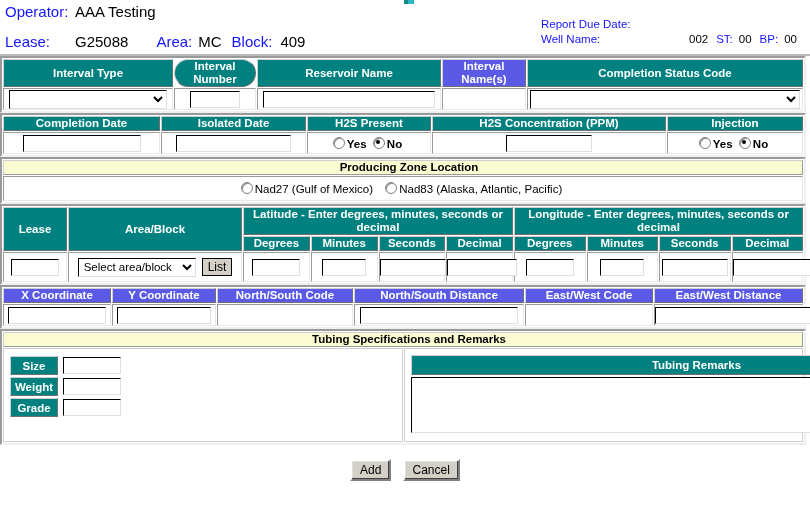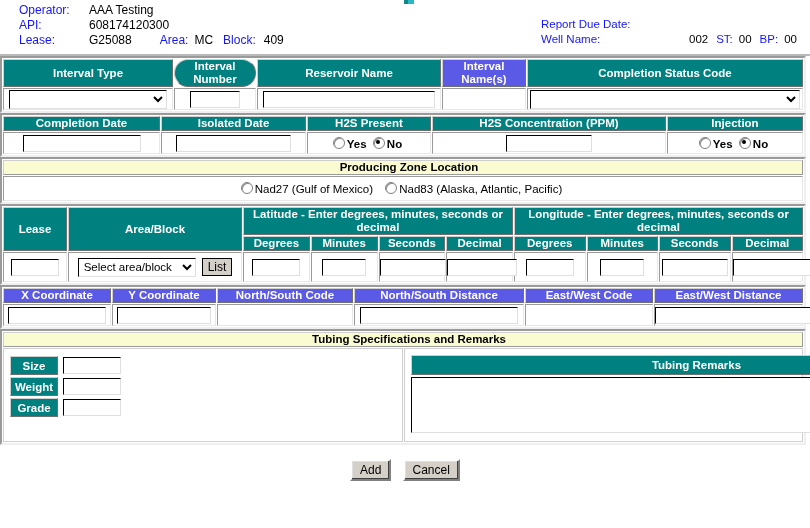--- a/index.html
+++ b/index.html
@@ -30,21 +30,21 @@
     left: 404px; top: 0px;
     width: 10px; height: 4px;
     background: #2bb8c4;
   }
   .hdr-cut2 {
     position: absolute;
     left: 404px; top: 0px;
     width: 4px; height: 4px;
     background: #0e8a8a;
   }
-  .hdr-row { position: absolute; left: 19px; font-size: 12px; white-space: nowrap; }
+  .hdr-row { position: absolute; left: 5px; font-size: 15px; white-space: nowrap; }
   .hdr-row.r1 { top: 3px; }
   .hdr-row.r2 { top: 18px; }
   .hdr-row.r3 { top: 33px; }
   .hdr-row-r { position: absolute; left: 541px; font-size: 11.5px; white-space: nowrap; }
   .hdr-row-r.r2 { top: 18px; text-align: right; }
   .hdr-row-r.r3 { top: 33px; }
   .lbl { color: #1414ff; }
   .val { color: #000000; }
   .pos { position: absolute; }
 
@@ -197,23 +197,20 @@
 <div class="page">
 
   <div class="hdr">
     <div class="hdr-cut"></div>
     <div class="hdr-cut2"></div>
 
     <div class="hdr-row r1">
       <span class="lbl pos" style="left:0;width:70px;position:relative;display:inline-block;">Operator:</span><span class="val">AAA Testing</span>
     </div>
 
-    <div class="hdr-row r2">
-      <span class="lbl" style="width:70px;display:inline-block;">API:</span><span class="val">608174120300</span>
-    </div>
 
     <div class="hdr-row r3">
       <span class="lbl" style="width:70px;display:inline-block;">Lease:</span><span class="val">G25088</span><span class="lbl" style="margin-left:28px;">Area:</span><span class="val" style="margin-left:6px;">MC</span><span class="lbl" style="margin-left:10px;">Block:</span><span class="val" style="margin-left:8px;">409</span>
     </div>
 
     <div class="hdr-row-r r2">
       <span class="lbl">Report Due Date:</span>
       <span class="val"></span>
     </div>
 

